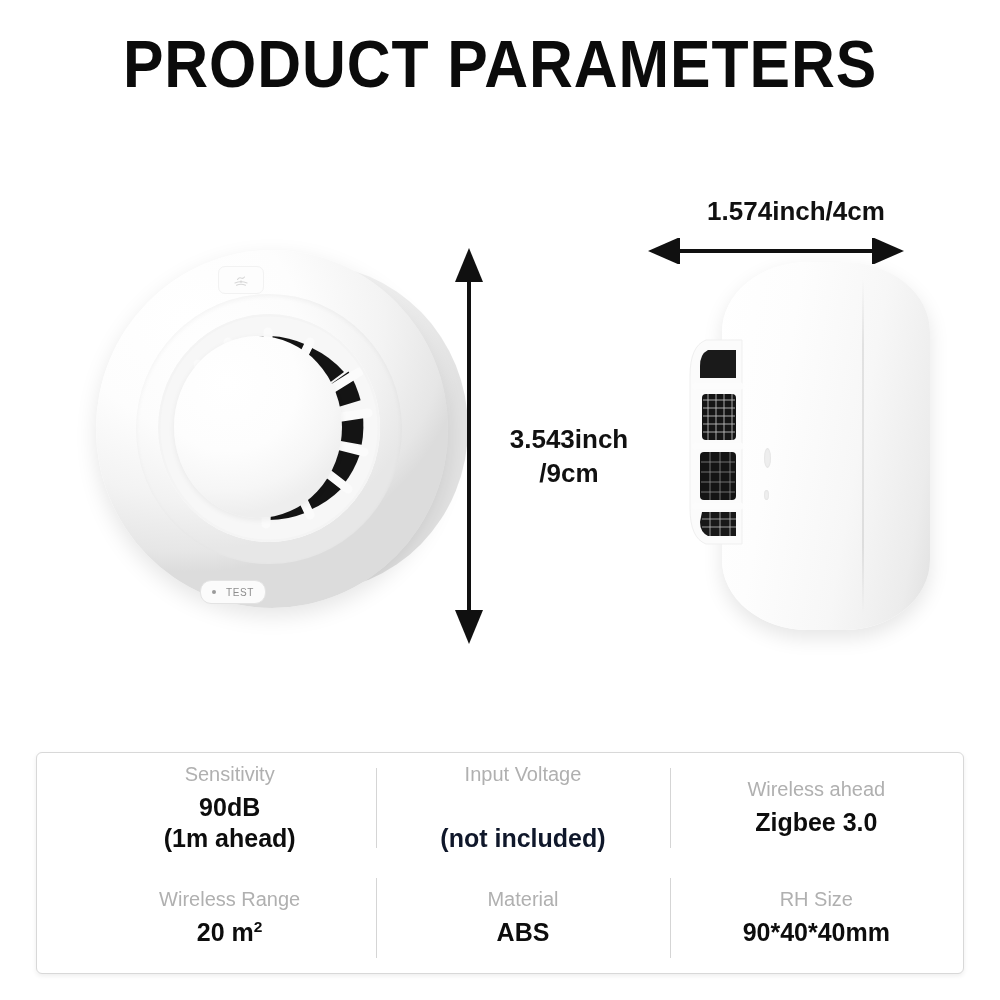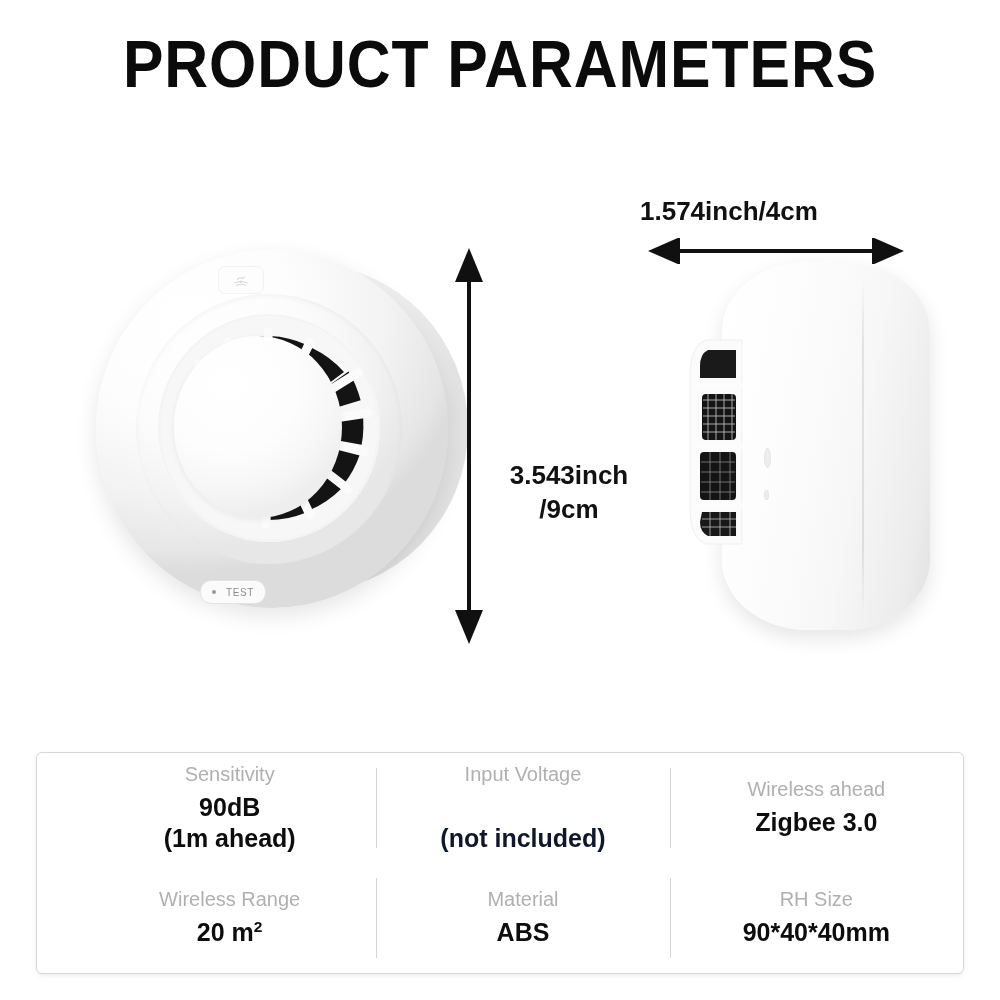--- a/index.html
+++ b/index.html
@@ -210,35 +210,35 @@
     position: absolute;
     left: 494px;
     top: 272px;
     width: 150px;
     text-align: center;
     font-family: "Liberation Sans", sans-serif;
     font-weight: bold;
     font-size: 26px;
     line-height: 34px;
     color: #111111;
-    margin-top: 36px;
   }
   .dim-h {
     position: absolute;
     left: 648px;
     top: 88px;
     width: 256px;
     height: 26px;
   }
   .dim-h svg { display: block; }
   .dim-h-label {
     position: absolute;
-    left: 640px;
+    left: 660px;
     top: 46px;
     width: 272px;
+    text-align: center;
     font-family: "Liberation Sans", sans-serif;
     font-weight: bold;
     font-size: 26px;
     color: #111111;
   }
 
   
   .spec-table {
     position: absolute;
     left: 36px;

